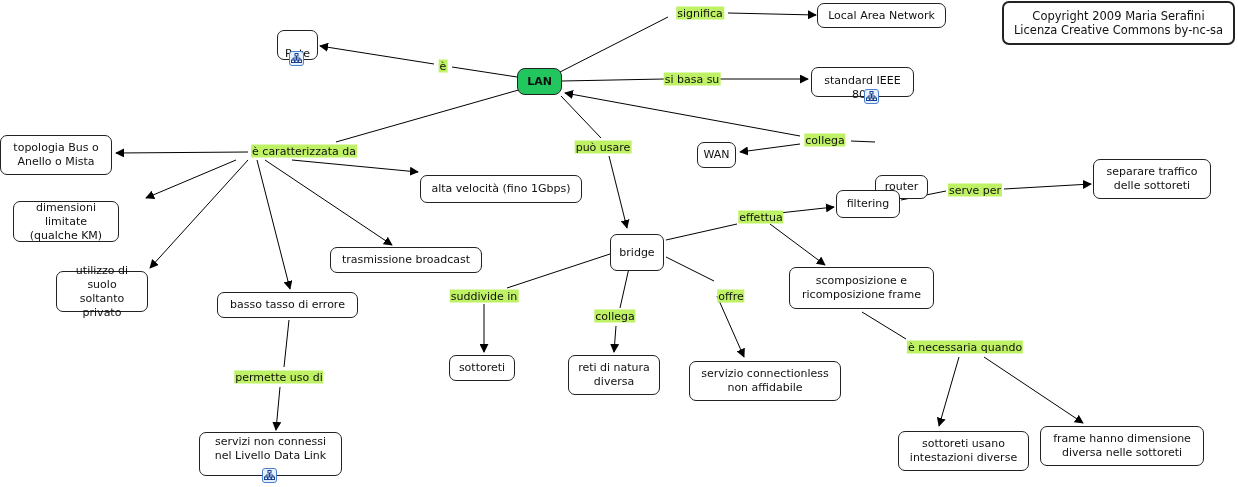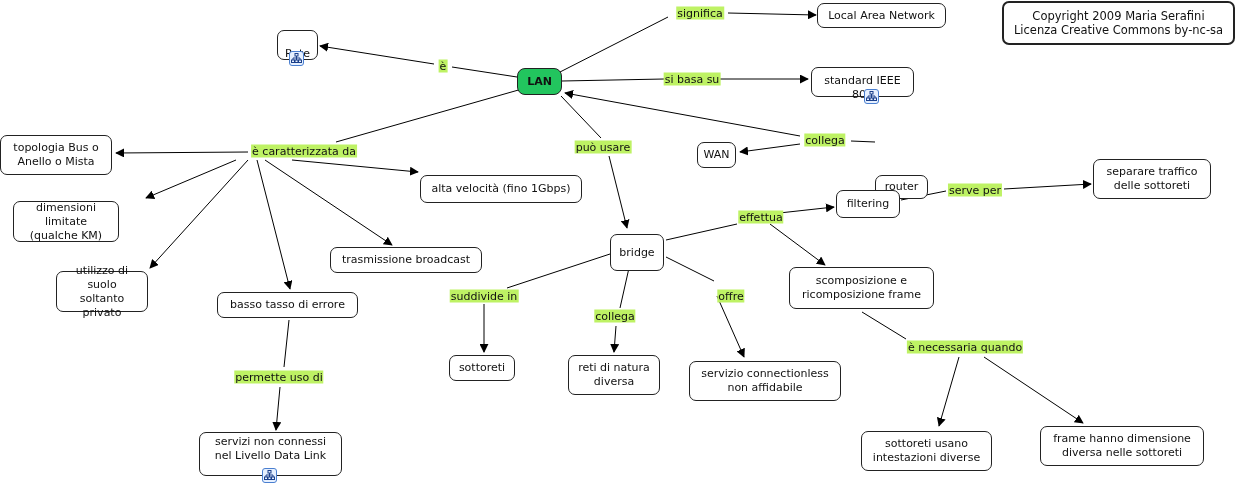--- a/index.html
+++ b/index.html
@@ -139,21 +139,21 @@
 <div class="node" style="left:449px;top:355px;width:66px;height:26px;">sottoreti</div>
 <div class="node" style="left:568px;top:355px;width:92px;height:40px;">reti di natura
 diversa</div>
 <div class="node" style="left:689px;top:361px;width:152px;height:40px;">servizio connectionless
 non affidabile</div>
 <div class="node" style="left:836px;top:190px;width:64px;height:28px;">filtering</div>
 <div class="node" style="left:1093px;top:159px;width:118px;height:40px;">separare traffico
 delle sottoreti</div>
 <div class="node" style="left:789px;top:267px;width:145px;height:42px;">scomposizione e
 ricomposizione frame</div>
-<div class="node" style="left:861px;top:431px;width:131px;height:40px;">sottoreti usano
+<div class="node" style="left:898px;top:431px;width:131px;height:40px;">sottoreti usano
 intestazioni diverse</div>
 <div class="node" style="left:1040px;top:426px;width:164px;height:40px;">frame hanno dimensione
 diversa nelle sottoreti</div>
 
 <div class="node copyright" style="left:1002px;top:1px;width:233px;height:44px;">Copyright 2009 Maria Serafini
 Licenza Creative Commons by-nc-sa</div>
 
 <span class="label" style="left:443px;top:66px;">è</span>
 <span class="label" style="left:700px;top:13px;">significa</span>
 <span class="label" style="left:692px;top:79px;">si basa su</span>

